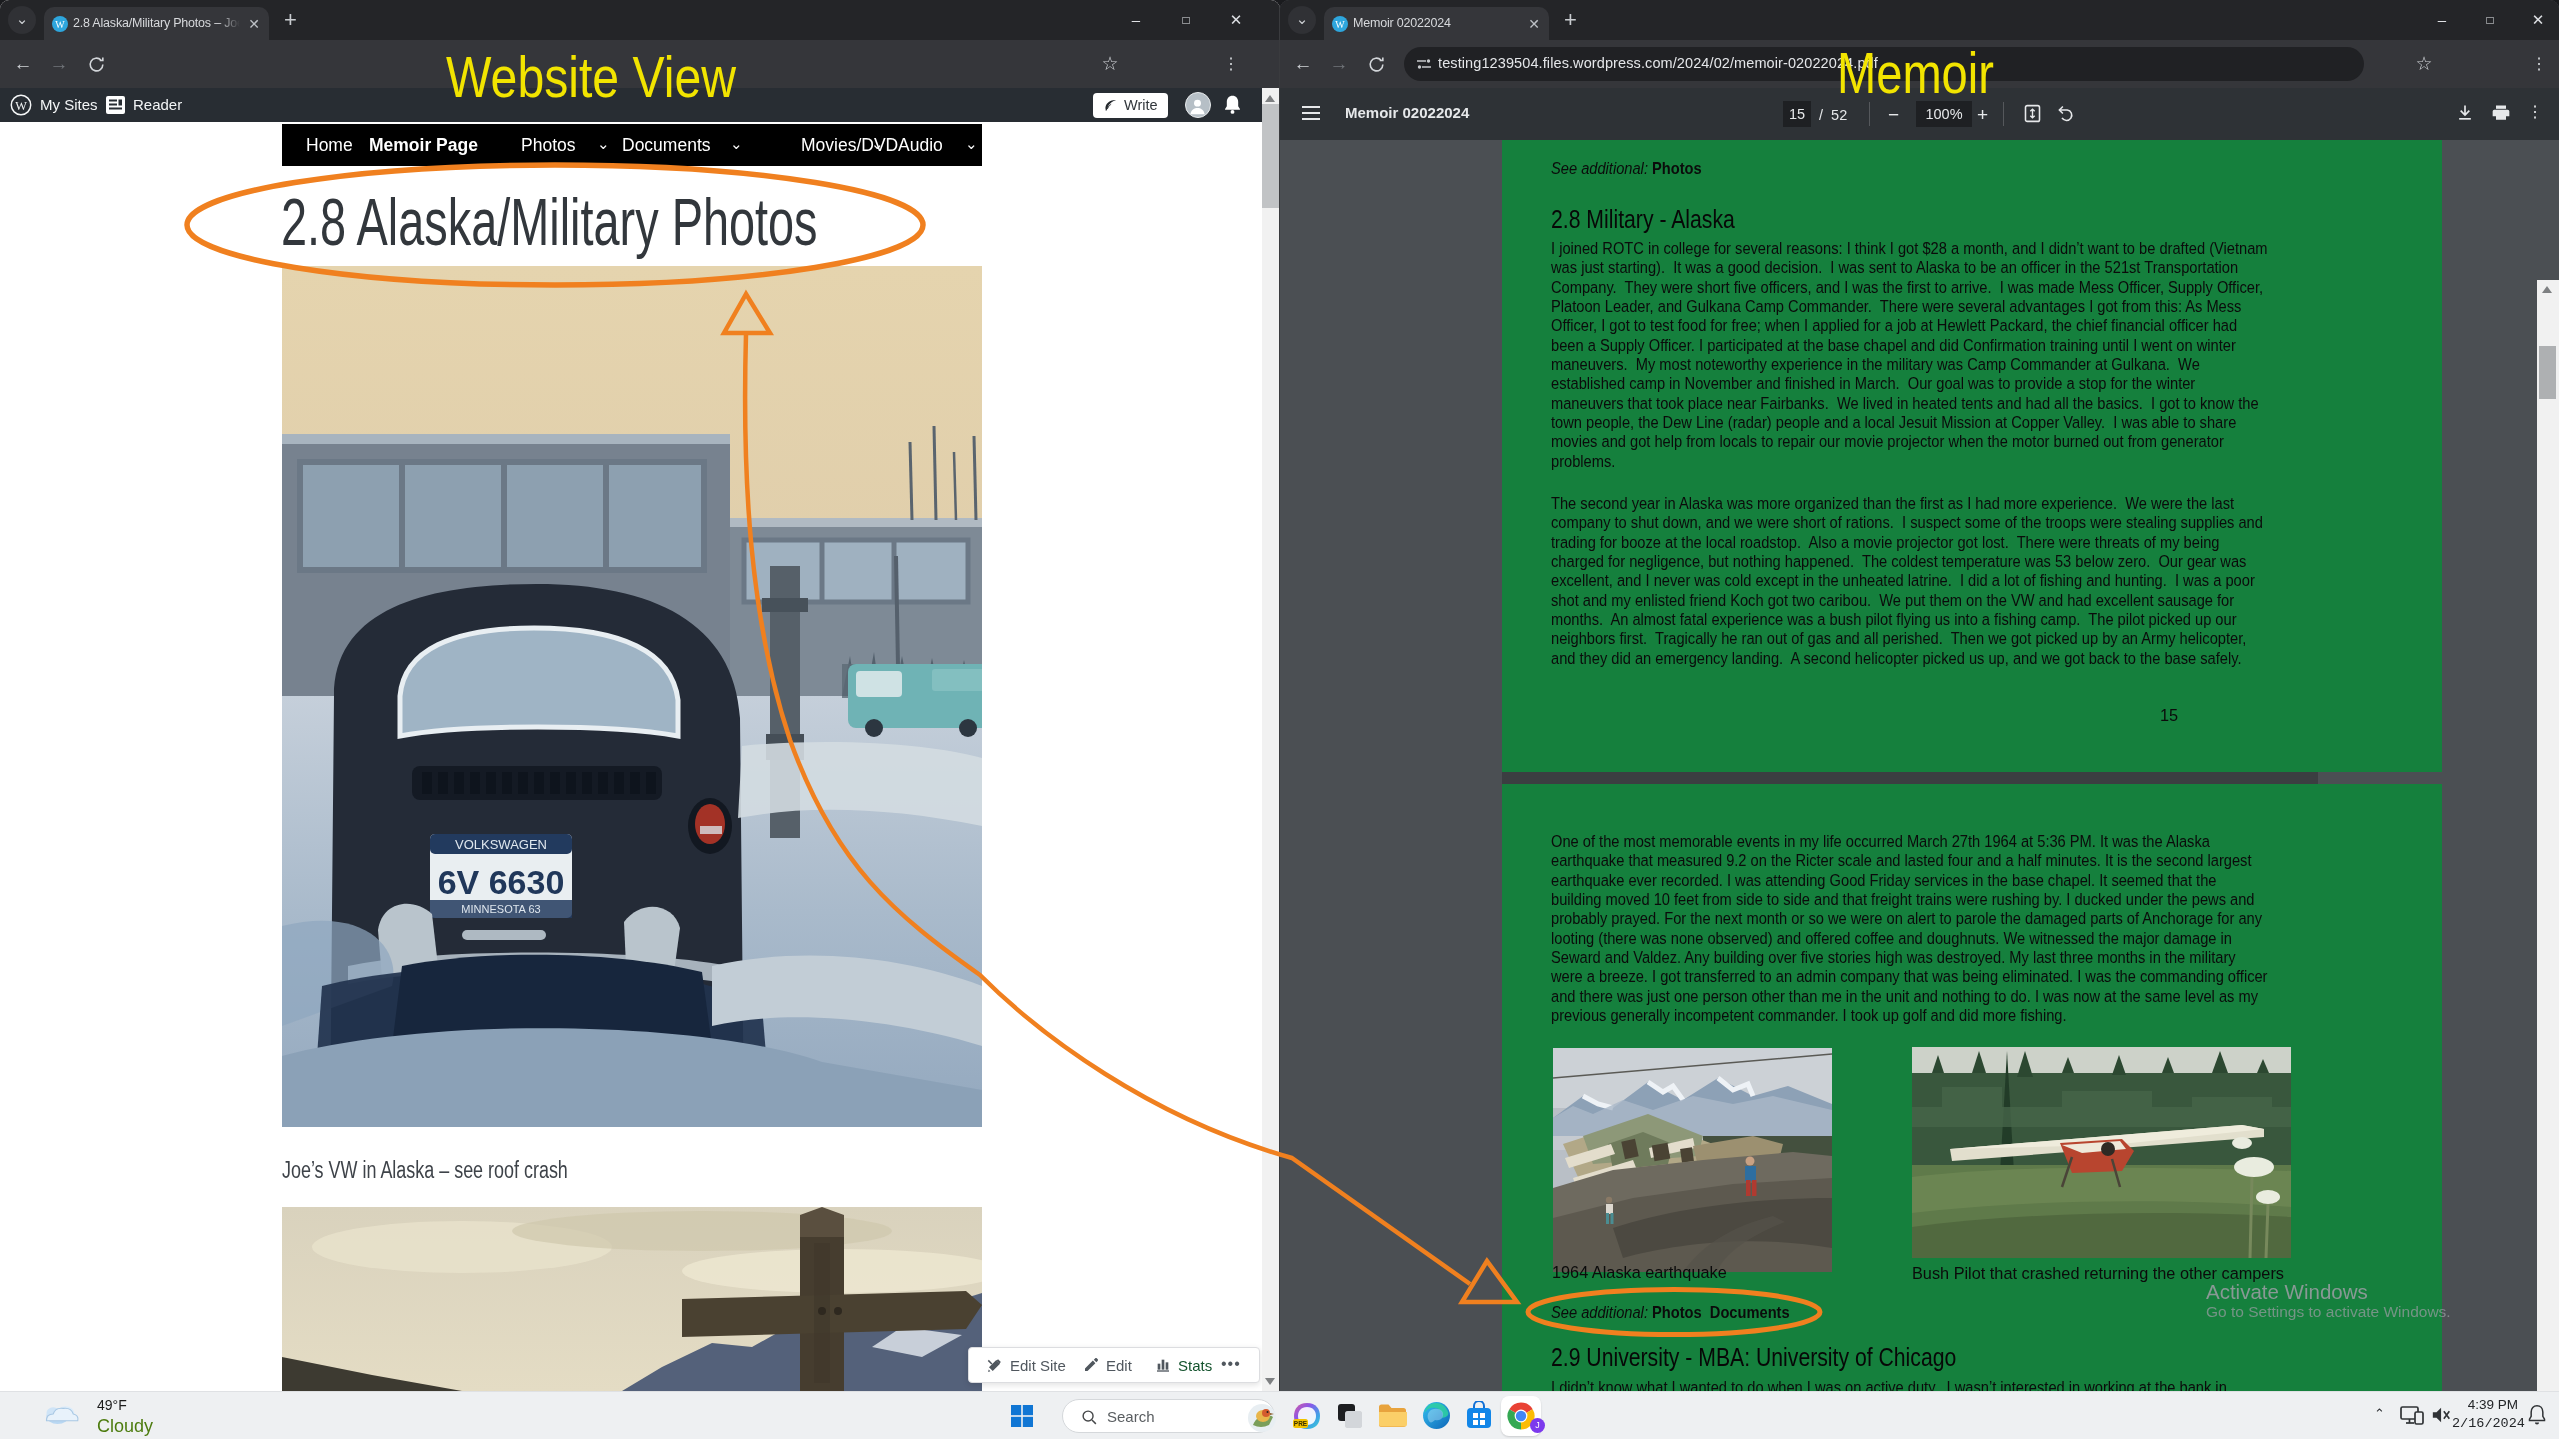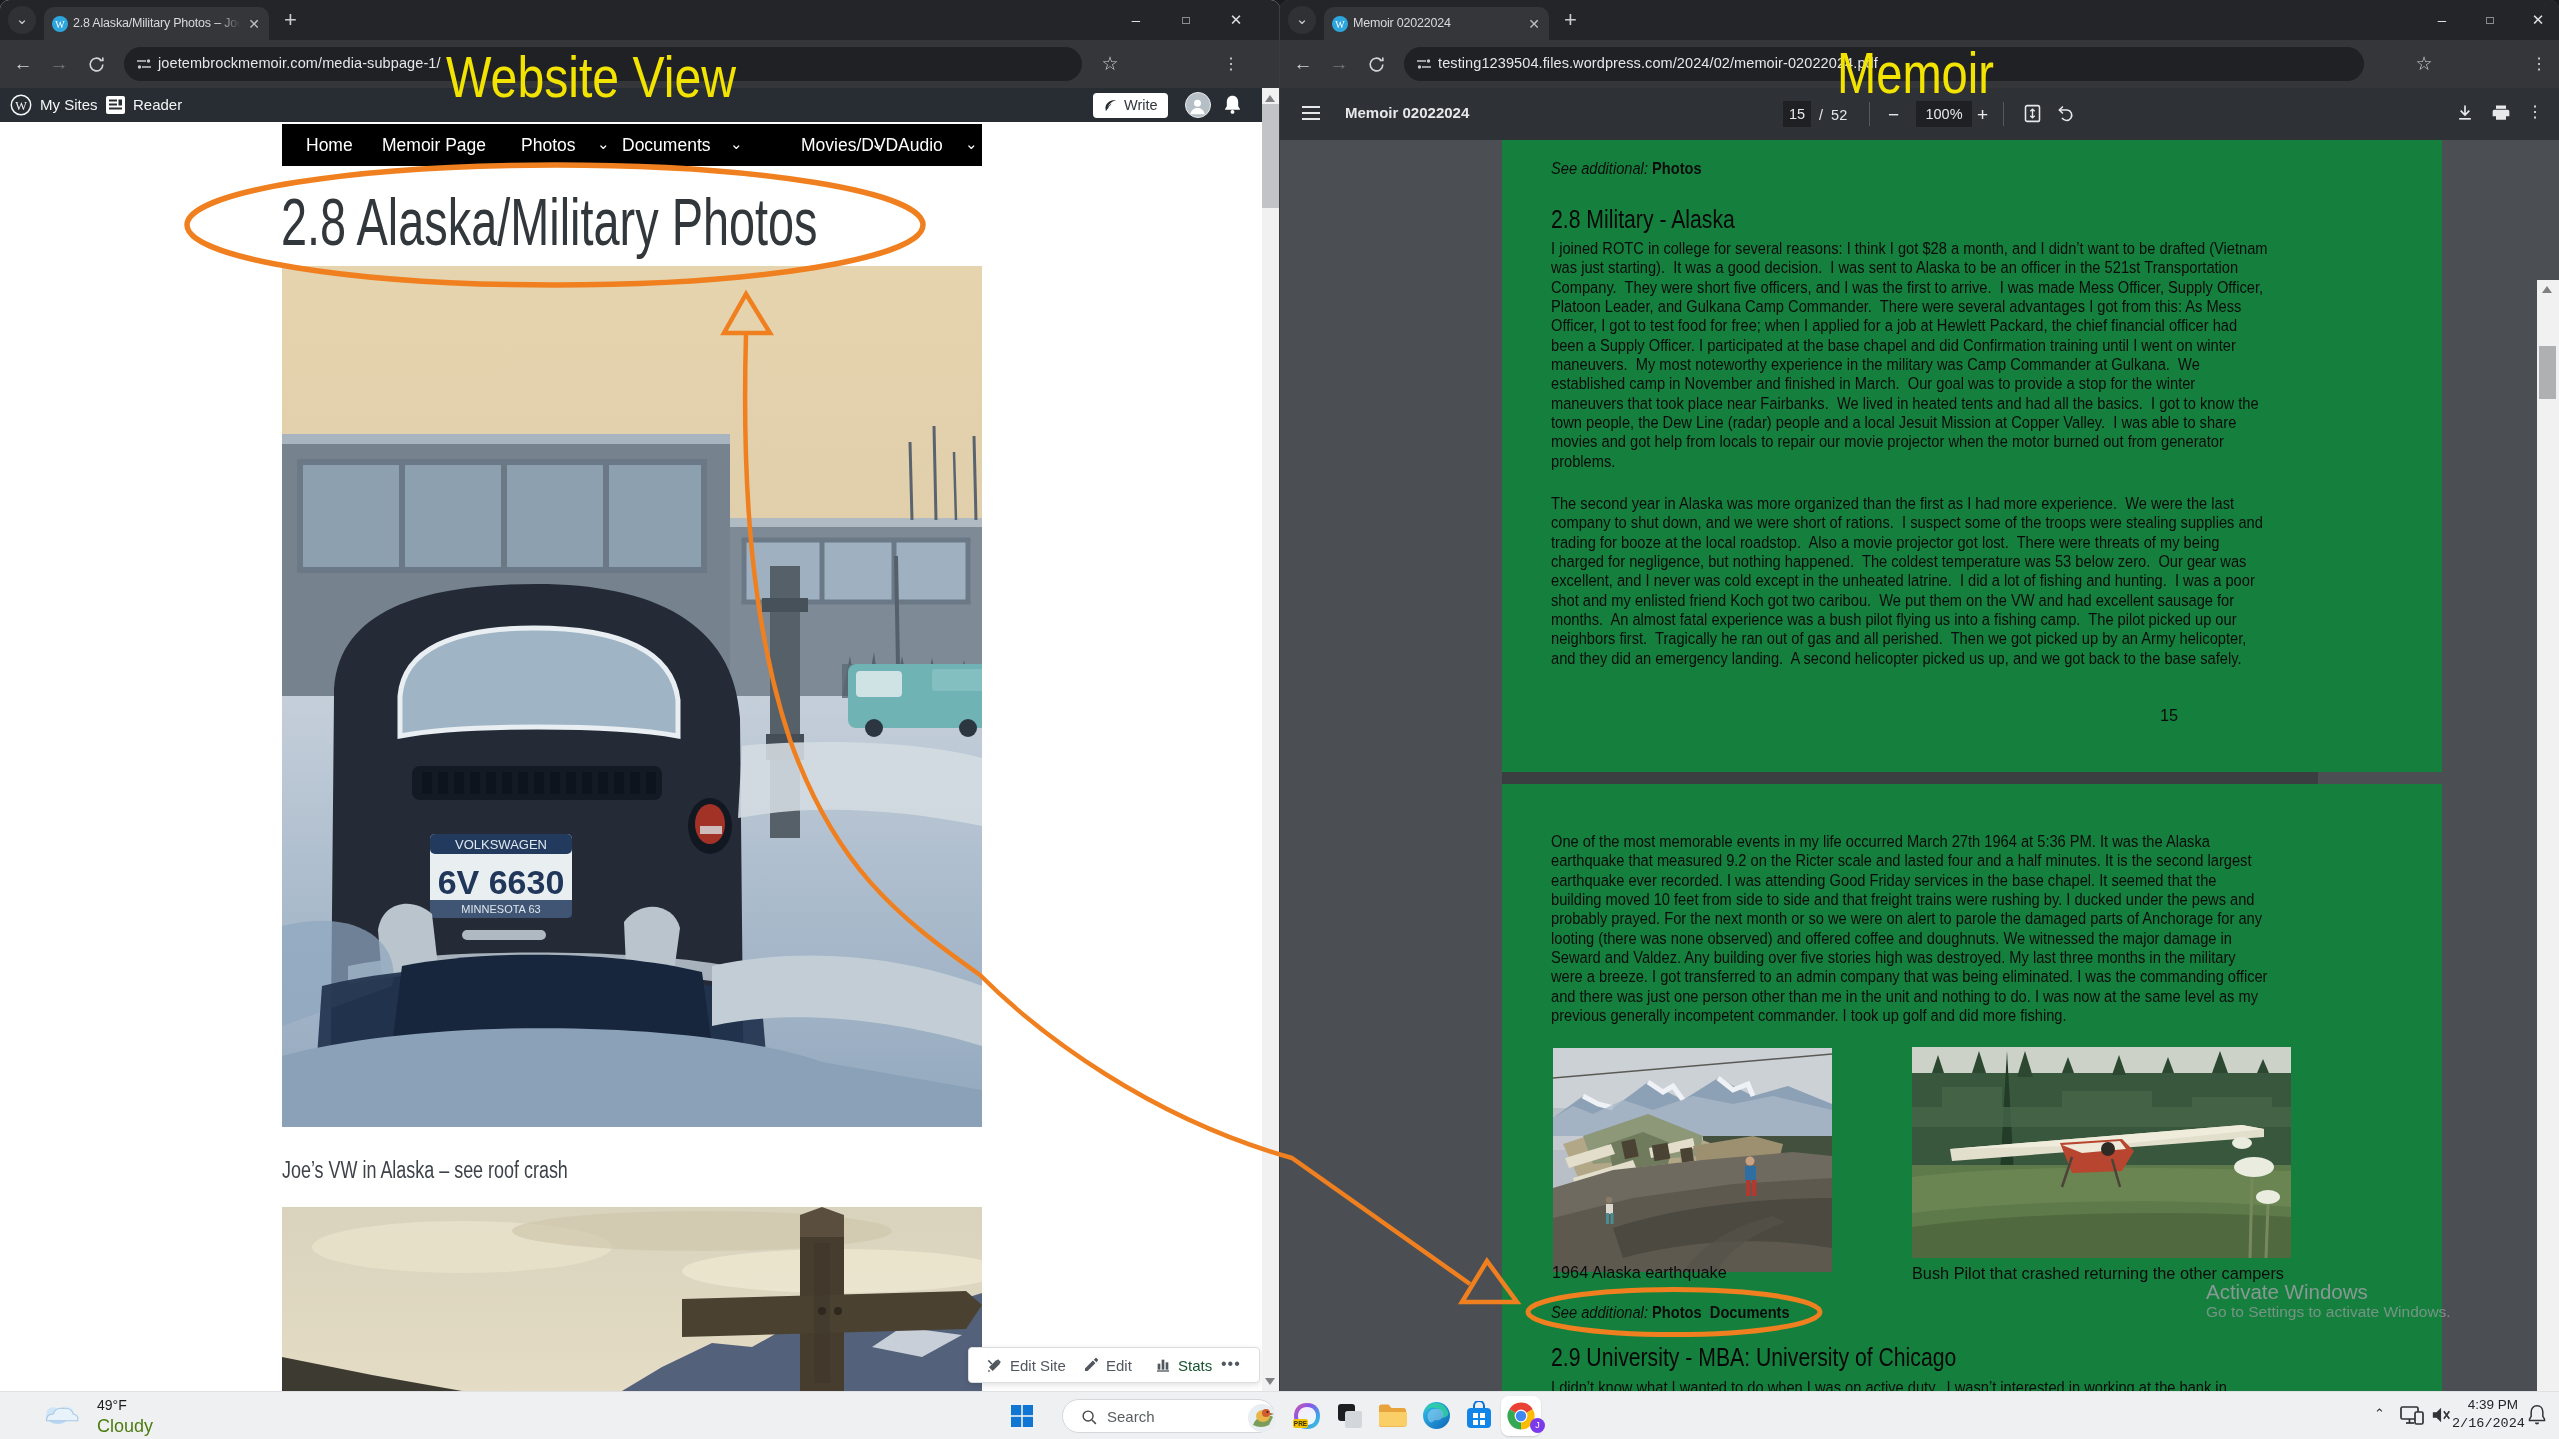--- a/index.html
+++ b/index.html
@@ -82,31 +82,20 @@
         <div class="wbtn" style="right:21px;">✕</div>
       </div>
     </div>
     <div class="toolbar">
       <div class="navic" style="left:11px;">←</div>
       <div class="navic" style="left:47px; color:#72767b;">→</div>
       <svg class="abs" style="left:87px; top:15px;" width="19" height="19" viewBox="0 0 24 24" fill="none" stroke="#d2d5d9" stroke-width="2">
           <path d="M20 12a8 8 0 1 1-2.34-5.66"></path>
           <path d="M20 3v4h-4" stroke-width="2" fill="none"></path>
         </svg>
-      <div class="pill" style="left:124px; width:958px;">
-        <svg class="abs" style="left:12px; top:9px;" width="16" height="16" viewBox="0 0 16 16">
-            <g stroke="#c7cacd" stroke-width="1.6" fill="none">
-              <line x1="1" y1="5" x2="10" y2="5"></line>
-              <circle cx="12.5" cy="5" r="1.7" fill="#c7cacd" stroke="none"></circle>
-              <line x1="6" y1="11" x2="15" y2="11"></line>
-              <circle cx="3.5" cy="11" r="1.7" fill="#c7cacd" stroke="none"></circle>
-            </g>
-          </svg>
-        <div class="url">joetembrockmemoir.com/media-subpage-1/</div>
-      </div>
       <div class="navic" style="left:1098px;">☆</div>
       <svg class="abs" style="left:1148px; top:58px;" width="20" height="20" viewBox="0 0 20 20">
           <rect x="1" y="2" width="18" height="16" rx="3" fill="none" stroke="#d2d5d9" stroke-width="1.7"></rect>
           <line x1="12.5" y1="2" x2="12.5" y2="18" stroke="#d2d5d9" stroke-width="1.7"></line>
         </svg>
       <div class="abs" style="left:1184px; top:56px; width:25px; height:25px; border-radius:50%; background:#8d34c9; color:#fff; font-size:14px; text-align:center; line-height:25px;">J</div>
       <div class="navic" style="left:1219px; font-size:16px;">⋮</div>
     </div>
 
     <div class="adminbar">
@@ -138,21 +127,21 @@
       </div>
       <svg class="abs" style="left:1222px; top:6px;" width="21" height="21" viewBox="0 0 24 24">
           <path d="M12 2c-4 0-6.5 3-6.5 7v5L3.5 17v1h17v-1l-2-3V9C18.5 5 16 2 12 2z" fill="#fff"></path>
           <circle cx="12" cy="20.5" r="2.2" fill="#fff"></circle>
         </svg>
     </div>
 
     <div class="sitebody">
       <div class="sitenav">
         <span style="left:24px;">Home</span>
-        <span style="left:100px;">Memoir Page</span>
+        <span style="left:87px;font-weight:bold;">Memoir Page</span>
         <span style="left:239px;">Photos</span>
           <span class="car" style="left:315px;">⌄</span>
         <span style="left:340px;">Documents</span>
           <span class="car" style="left:448px;">⌄</span>
         <span style="left:471px;margin-left:48px;">Movies/DVD</span>
           <span class="car" style="left:589px;">⌄</span>
         <span style="left:616px;">Audio</span>
           <span class="car" style="left:683px;">⌄</span>
       </div>
       <div class="h1site" id="h1site">2.8 Alaska/Military Photos</div>

